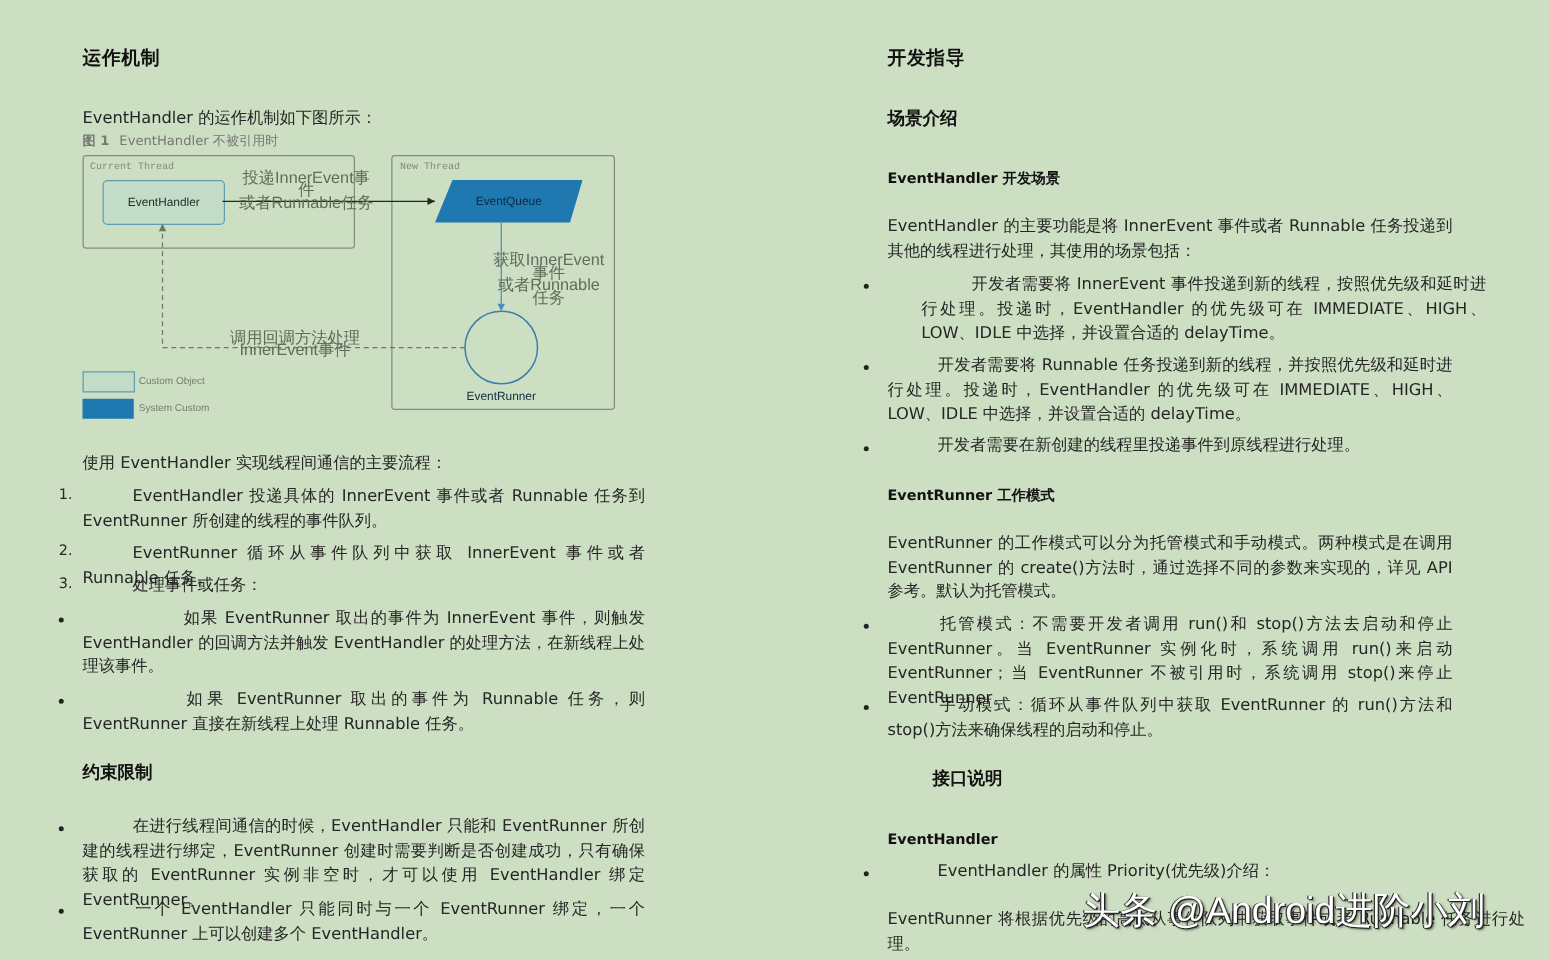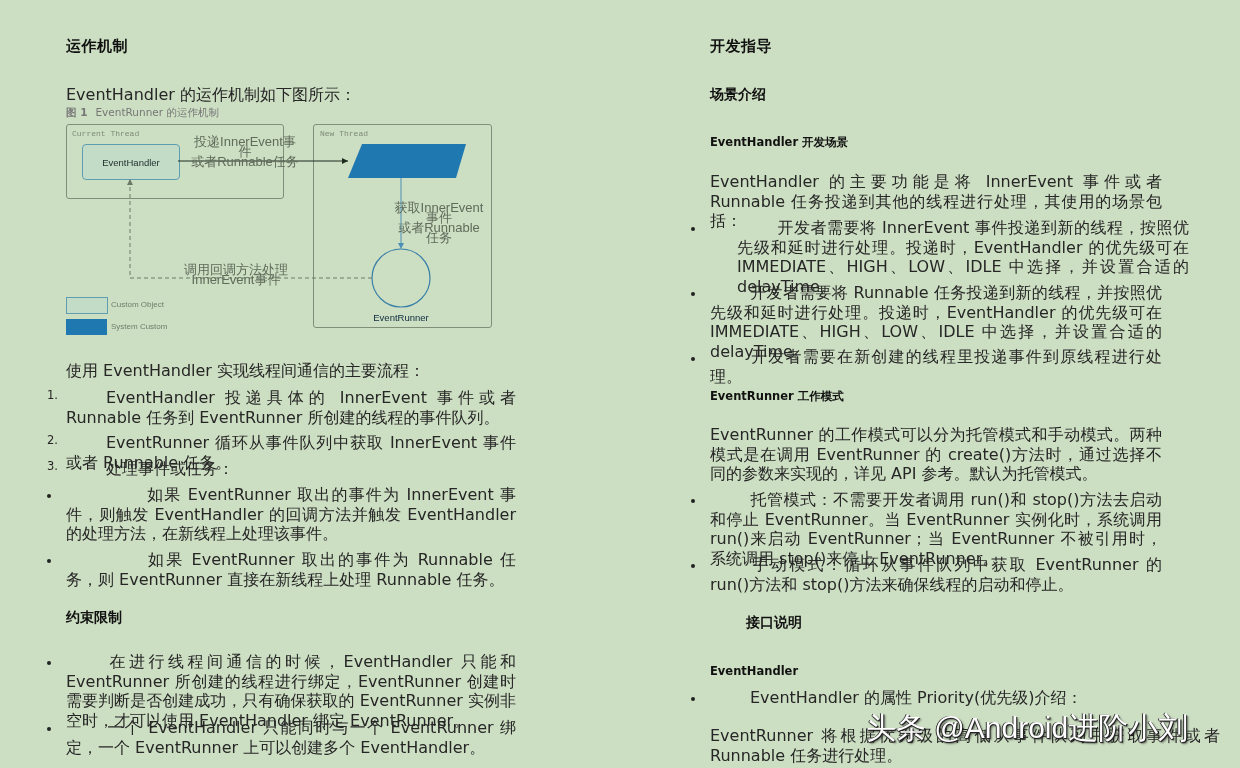--- a/index.html
+++ b/index.html
@@ -7,21 +7,21 @@
     width: 1240px; height: 768px; overflow: hidden;
     background: #cddfc3;
     font-family: "DejaVu Sans", "Liberation Sans", sans-serif;
     color: #1e1e1e;
     position: relative;
   }
   .h1 { position: absolute; font-weight: bold; font-size: 15px; color: #111; letter-spacing: 0.5px; }
   .h2 { position: absolute; font-weight: bold; font-size: 14px; color: #111; }
   .h3 { position: absolute; font-weight: bold; font-size: 11.5px; color: #111; }
   .p {
-    position: absolute; font-size: 16px; line-height: 19.5px; color: #262626;
+    position: absolute; font-size: 13px; line-height: 19.5px; color: #262626;
     text-align: justify;
   }
   .p .indent { display: inline-block; width: 40px; }
   .p .indent-lg { display: inline-block; width: 80px; }
   .marker {
     position: absolute; font-size: 11.5px; color: #262626;
   }
   .bullet-dot {
     position: absolute; width: 4px; height: 4px; background: #222; border-radius: 50%;
   }
@@ -55,21 +55,21 @@
 </style>
 </head>
 <body>
 
 <div>
   <div class="h1" style="left:66px; top:37px;">运作机制</div>
 
   <div class="p" style="left:66px; top:85px; width:460px;">EventHandler 的运作机制如下图所示：</div>
 
   <div class="caption" style="left:66px; top:106px;">
-    <b>图 1</b><span>EventRunner 的运作机制</span>
+    <b>图 1</b><span>EventHandler 不被引用时</span>
   </div>
 
   <div class="diagram">
     <div class="thread-box" style="left:0; top:0; width:216px; height:73px;"></div>
     <div class="thread-label" style="left:6px; top:5px;">Current Thread</div>
 
     <div class="custom-obj" style="left:16px; top:20px; width:96px; height:34px;">EventHandler</div>
 
     <div class="thread-box" style="left:247px; top:0; width:177px; height:202px;"></div>
     <div class="thread-label" style="left:254px; top:5px;">New Thread</div>
@@ -83,20 +83,21 @@
 
       <line x1="335" y1="54" x2="335" y2="123" stroke="#4a8fb5" stroke-width="1"></line>
       <polygon points="335,125 332,119 338,119" fill="#4a8fb5"></polygon>
 
       <circle cx="335" cy="154" r="29" fill="none" stroke="#3a7fa8" stroke-width="1.2"></circle>
 
       <polyline points="306,154 64,154 64,56" fill="none" stroke="#6b7a66" stroke-width="1" stroke-dasharray="4,3"></polyline>
       <polygon points="64,55 61,61 67,61" fill="#6b7a66"></polygon>
     </svg>
 
+    <div class="sys-obj" style="left:282px; top:20px; width:118px; height:34px;">EventQueue</div>
 
     <div class="dlabel" style="left:124px; top:13px; width:110px;">
       <div>投递InnerEvent事件</div>
       <div>或者Runnable任务</div>
     </div>
 
     <div class="dlabel" style="left:328px; top:79px; width:90px;">
       <div>获取InnerEvent事件</div>
       <div>或者Runnable任务</div>
     </div>

